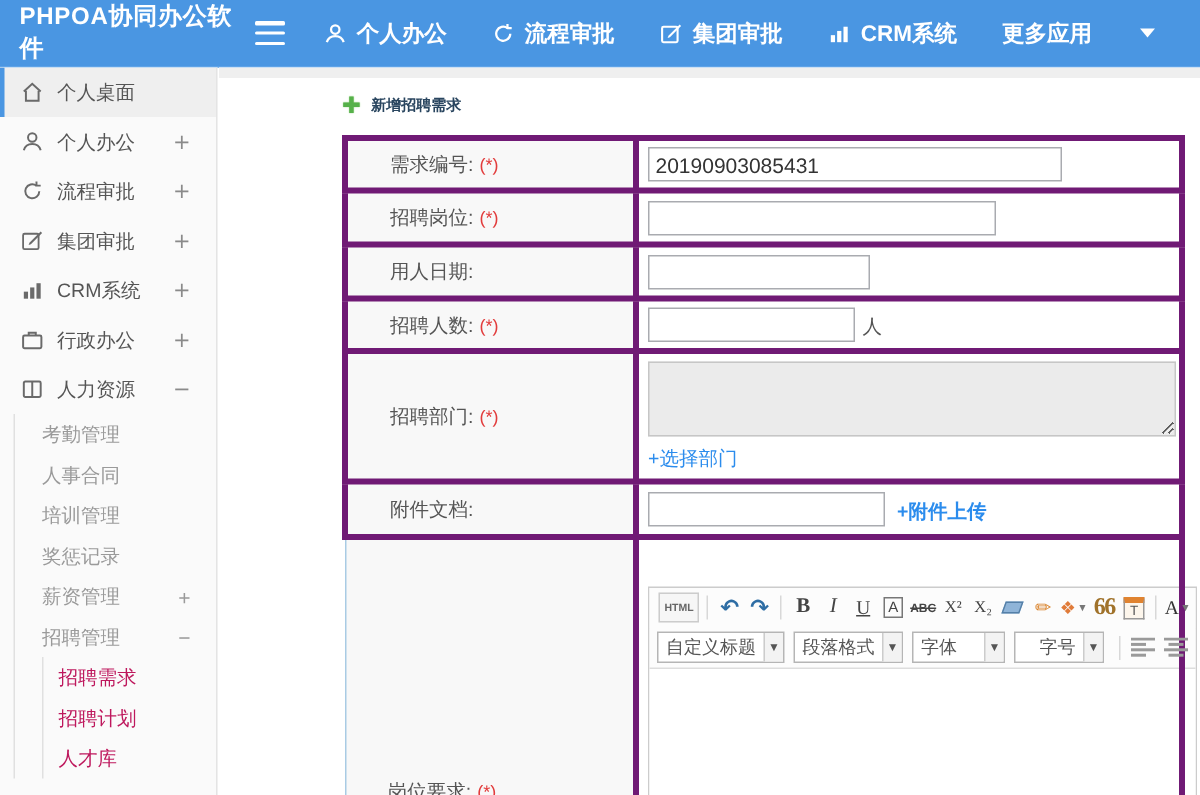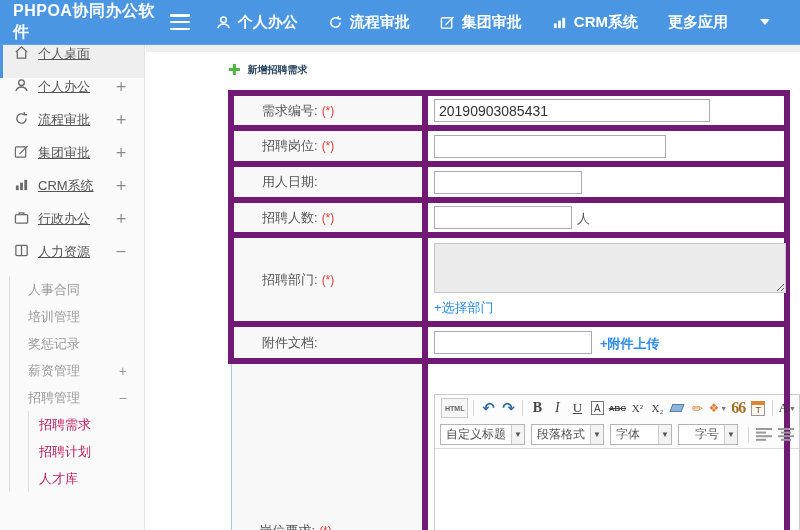--- a/index.html
+++ b/index.html
@@ -13,39 +13,39 @@
   .hamburger { width:22px; height:16px; display:flex; flex-direction:column; justify-content:space-between; cursor:pointer; margin-right:26px;}
   .hamburger span{ display:block; height:2.5px; background:#fff; border-radius:1px;}
   .topnav { display:flex; align-items:center; }
   .topnav .navitem { display:flex; align-items:center; margin-right:30px; font-size:15px; font-weight:bold; cursor:pointer; white-space:nowrap;}
   .topnav .nicon { margin-right:7px; display:inline-flex; }
   .caret-down { width:0; height:0; border-left:5px solid transparent; border-right:5px solid transparent; border-top:6px solid #fff; margin-left:2px;}
 
   
   .sidebar { position:absolute; left:0; top:45px; width:145px; height:485px;
     background:#fafafa; border-right:1px solid #e4e4e4; overflow:hidden; font-size:13px; color:#555;}
-  .sitem { position:relative; height:33px; display:flex; padding-left:14px; cursor:pointer;text-decoration:underline;}
+  .sitem { position:relative; height:33px; display:flex; align-items:center; padding-left:14px; cursor:pointer;}
   .sitem.active { background:#efefef; border-left:3px solid #4a96e2; padding-left:11px;}
   .sitem .sicon { margin-right:9px; display:inline-flex; color:#6a6a6a;}
   .sitem .exp { position:absolute; right:17px; color:#8a8a8a; font-size:14px; font-family:"DejaVu Sans",sans-serif;}
   .subwrap { margin-left:9px; border-left:1px solid #e0e0e0; }
   .subitem { position:relative; height:27px; display:flex; align-items:center; padding-left:18px; color:#9a9a9a; cursor:pointer;}
   .subitem .exp { position:absolute; right:17px; color:#9a9a9a; font-size:14px;}
   .subwrap2 { margin-left:18px; border-left:1px solid #e0e0e0;}
   .subitem2 { height:27px; display:flex; align-items:center; padding-left:10px; color:#be185d; cursor:pointer;}
 
   
   .main { position:absolute; left:146px; top:45px; width:654px; height:485px; background:#fff; overflow:hidden;}
   .topstrip { height:7px; background:#efefef; }
   .pagetitle { display:flex; align-items:center; margin:9px 0 11px 82px; }
   .plus-ic { color:#56b14a; font-weight:bold; font-size:15px; margin-right:7px; text-shadow:0 0 1px #8fce79;}
   .pagetitle b { font-size:10px; color:#29455f; }
 
   table.form { border-collapse:collapse; margin-left:82px; width:562px; table-layout:fixed;}
-  table.form td { border:6px solid #701a75; font-size:13px; color:#555; vertical-align:middle;}
+  table.form td { border:4px solid #701a75; font-size:13px; color:#555; vertical-align:middle;}
   td.lbl { background:#f8f8f8; padding-left:28px; width:194px;}
   td.val { background:#fff; padding-left:6px;}
   .req { color:#e23c3c; margin-left:4px; font-size:12px;}
   input.txt { height:23px; border:1px solid #a9abb0; font-size:14px; color:#333; padding:0 4px;
     font-family:"Liberation Sans","DejaVu Sans",sans-serif; background:#fff;}
   .suffix { margin-left:5px; color:#555;}
   textarea.dept { width:352px; height:50px; background:#ebebeb; border:1px solid #c6c6c6; resize:both; margin-top:5px;}
   a.blnk { color:#2b8ced; text-decoration:none; font-size:13px; cursor:pointer;}
   .linkrow { margin:3px 0 4px 0;}
   td.val-req { vertical-align:top; padding:6px 0 0 6px; }
@@ -208,20 +208,23 @@
           <rect x="2" y="2.5" width="12" height="11" rx="1"></rect>
           <path d="M8 2.5v11"></path>
         </svg>
     </span>
     <span>人力资源</span>
     <span class="exp">−</span>
   </div>
 
   <div class="subwrap">
     <div class="subitem">
+        <span>考勤管理</span>
+      </div>
+    <div class="subitem">
         <span>人事合同</span>
       </div>
     <div class="subitem">
         <span>培训管理</span>
       </div>
     <div class="subitem">
         <span>奖惩记录</span>
       </div>
     <div class="subitem">
       <span>薪资管理</span>

